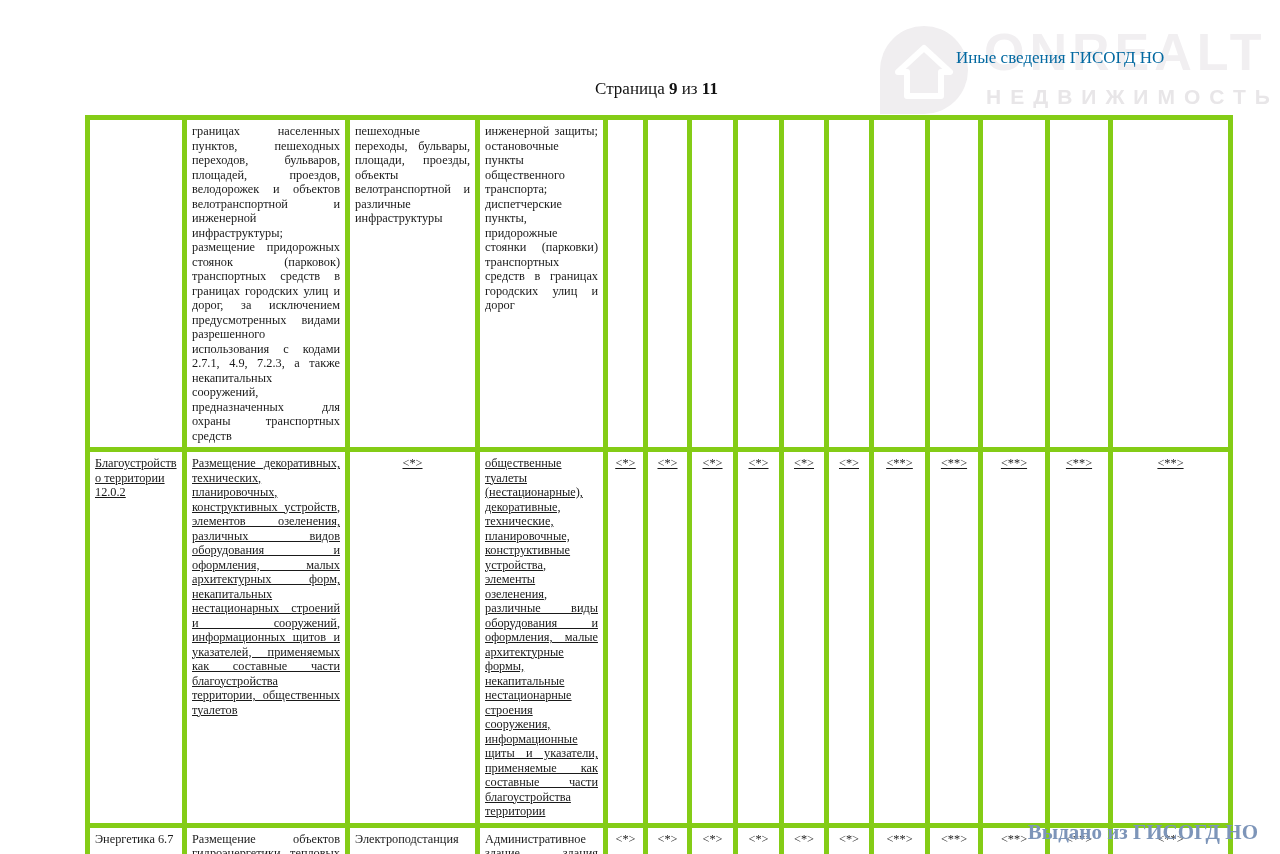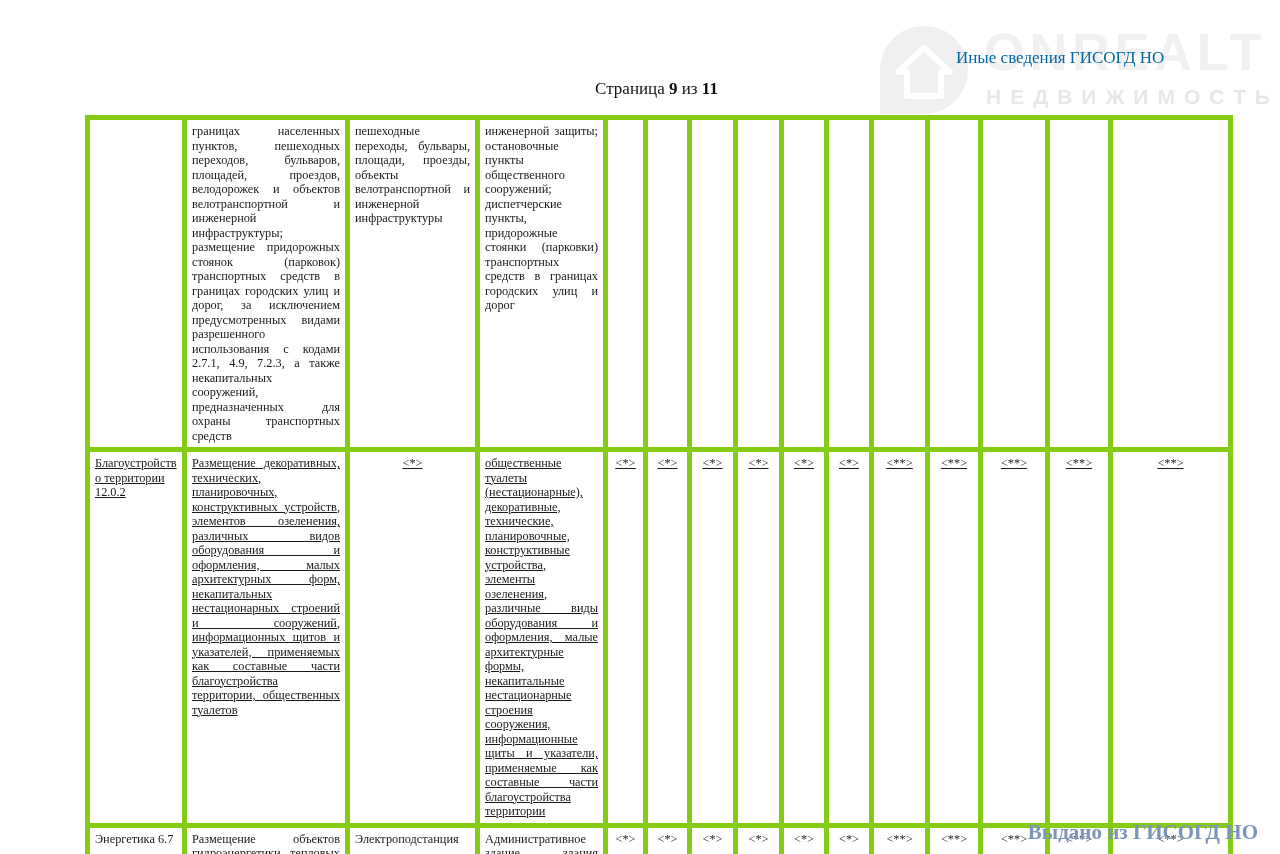--- a/index.html
+++ b/index.html
@@ -104,22 +104,22 @@
           <col style="width:53px">
         <col style="width:67px">
           <col style="width:63px">
           <col style="width:120px">
       </colgroup>
 
       <tbody>
           <tr class="r1">
         <td></td>
         <td class="txt">границах населенных пунктов, пешеходных переходов, бульваров, площадей, проездов, велодорожек и объектов велотранспортной и инженерной инфраструктуры; размещение придорожных стоянок (парковок) транспортных средств в границах городских улиц и дорог, за исключением предусмотренных видами разрешенного использования с кодами 2.7.1, 4.9, 7.2.3, а также некапитальных сооружений, предназначенных для охраны транспортных средств</td>
-        <td class="txt">пешеходные переходы, бульвары, площади, проезды, объекты велотранспортной и инженерной инфраструктуры</td>
-        <td class="txt">инженерной защиты; остановочные пункты общественного сооружений; диспетчерские пункты, придорожные стоянки (парковки) транспортных средств в границах городских улиц и дорог</td>
+        <td class="txt">пешеходные переходы, бульвары, площади, проезды, объекты велотранспортной и различные инфраструктуры</td>
+        <td class="txt">инженерной защиты; остановочные пункты общественного транспорта; диспетчерские пункты, придорожные стоянки (парковки) транспортных средств в границах городских улиц и дорог</td>
         <td></td>
         <td></td>
         <td></td>
         <td></td>
         <td></td>
         <td></td>
         <td></td>
         <td></td>
         <td></td>
         <td></td>

